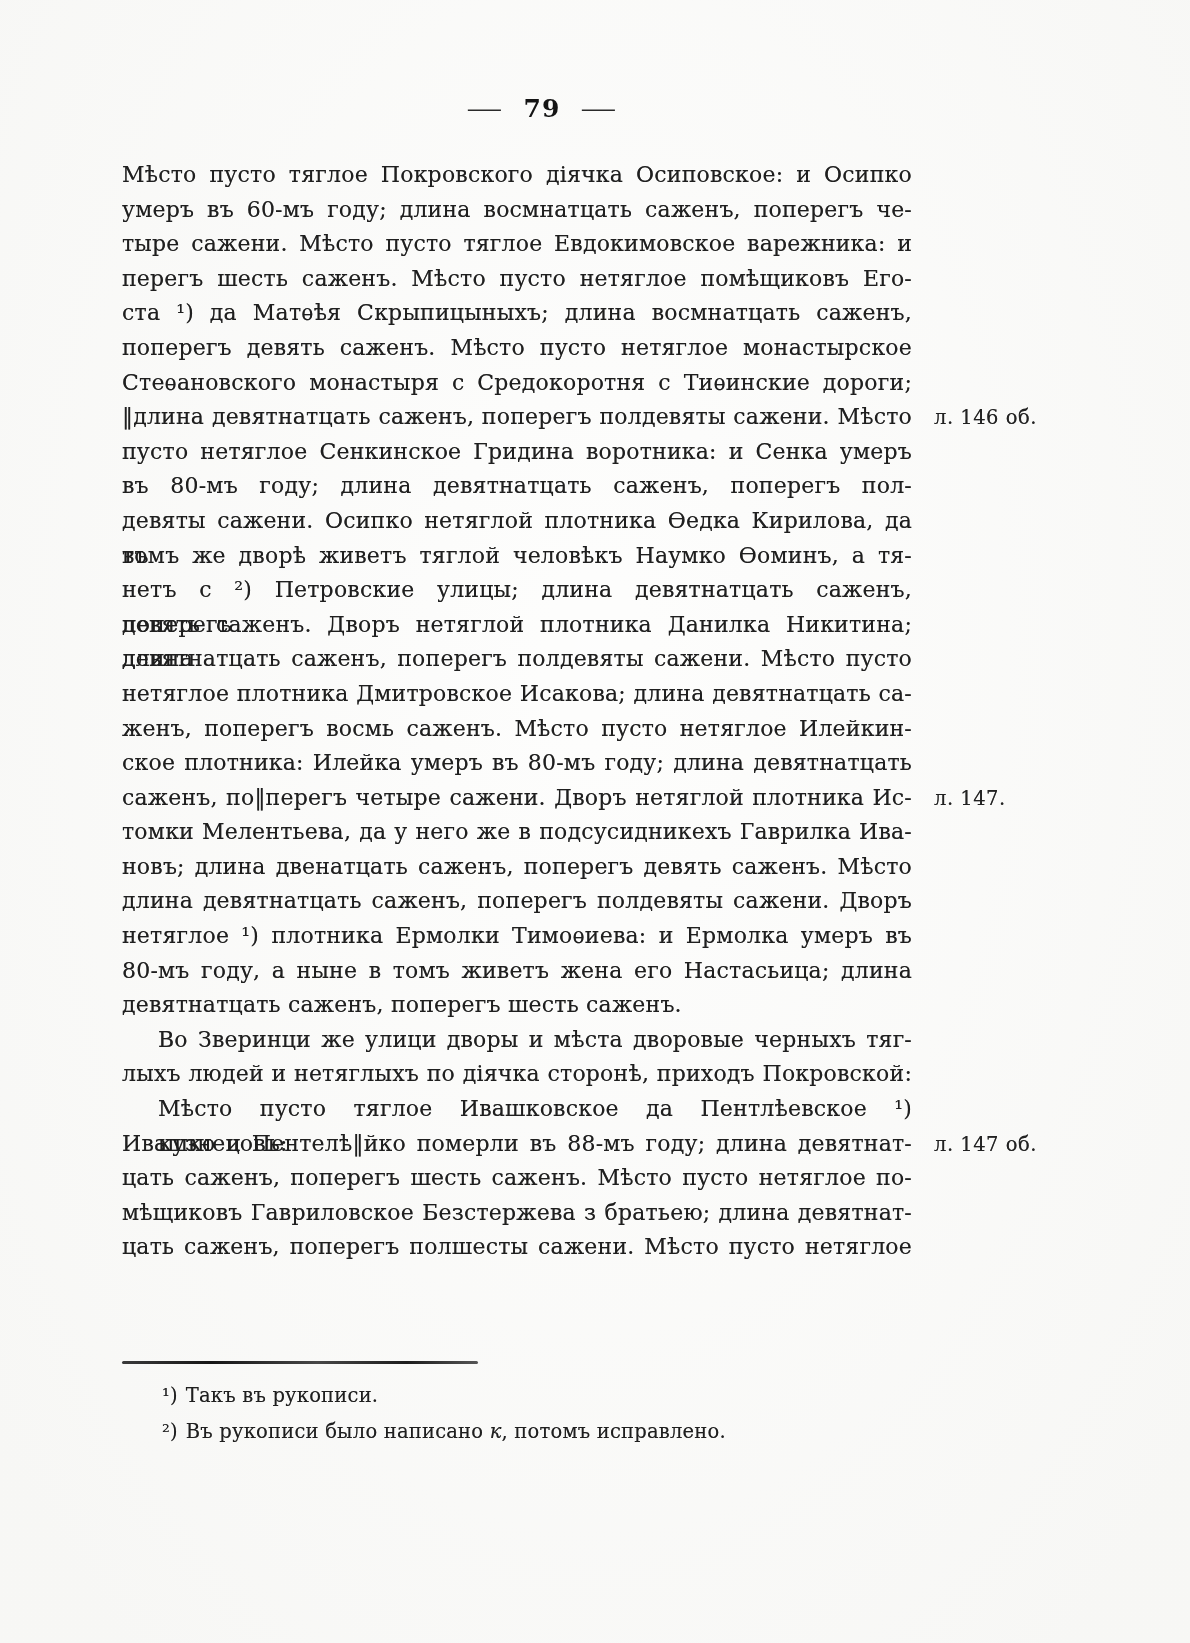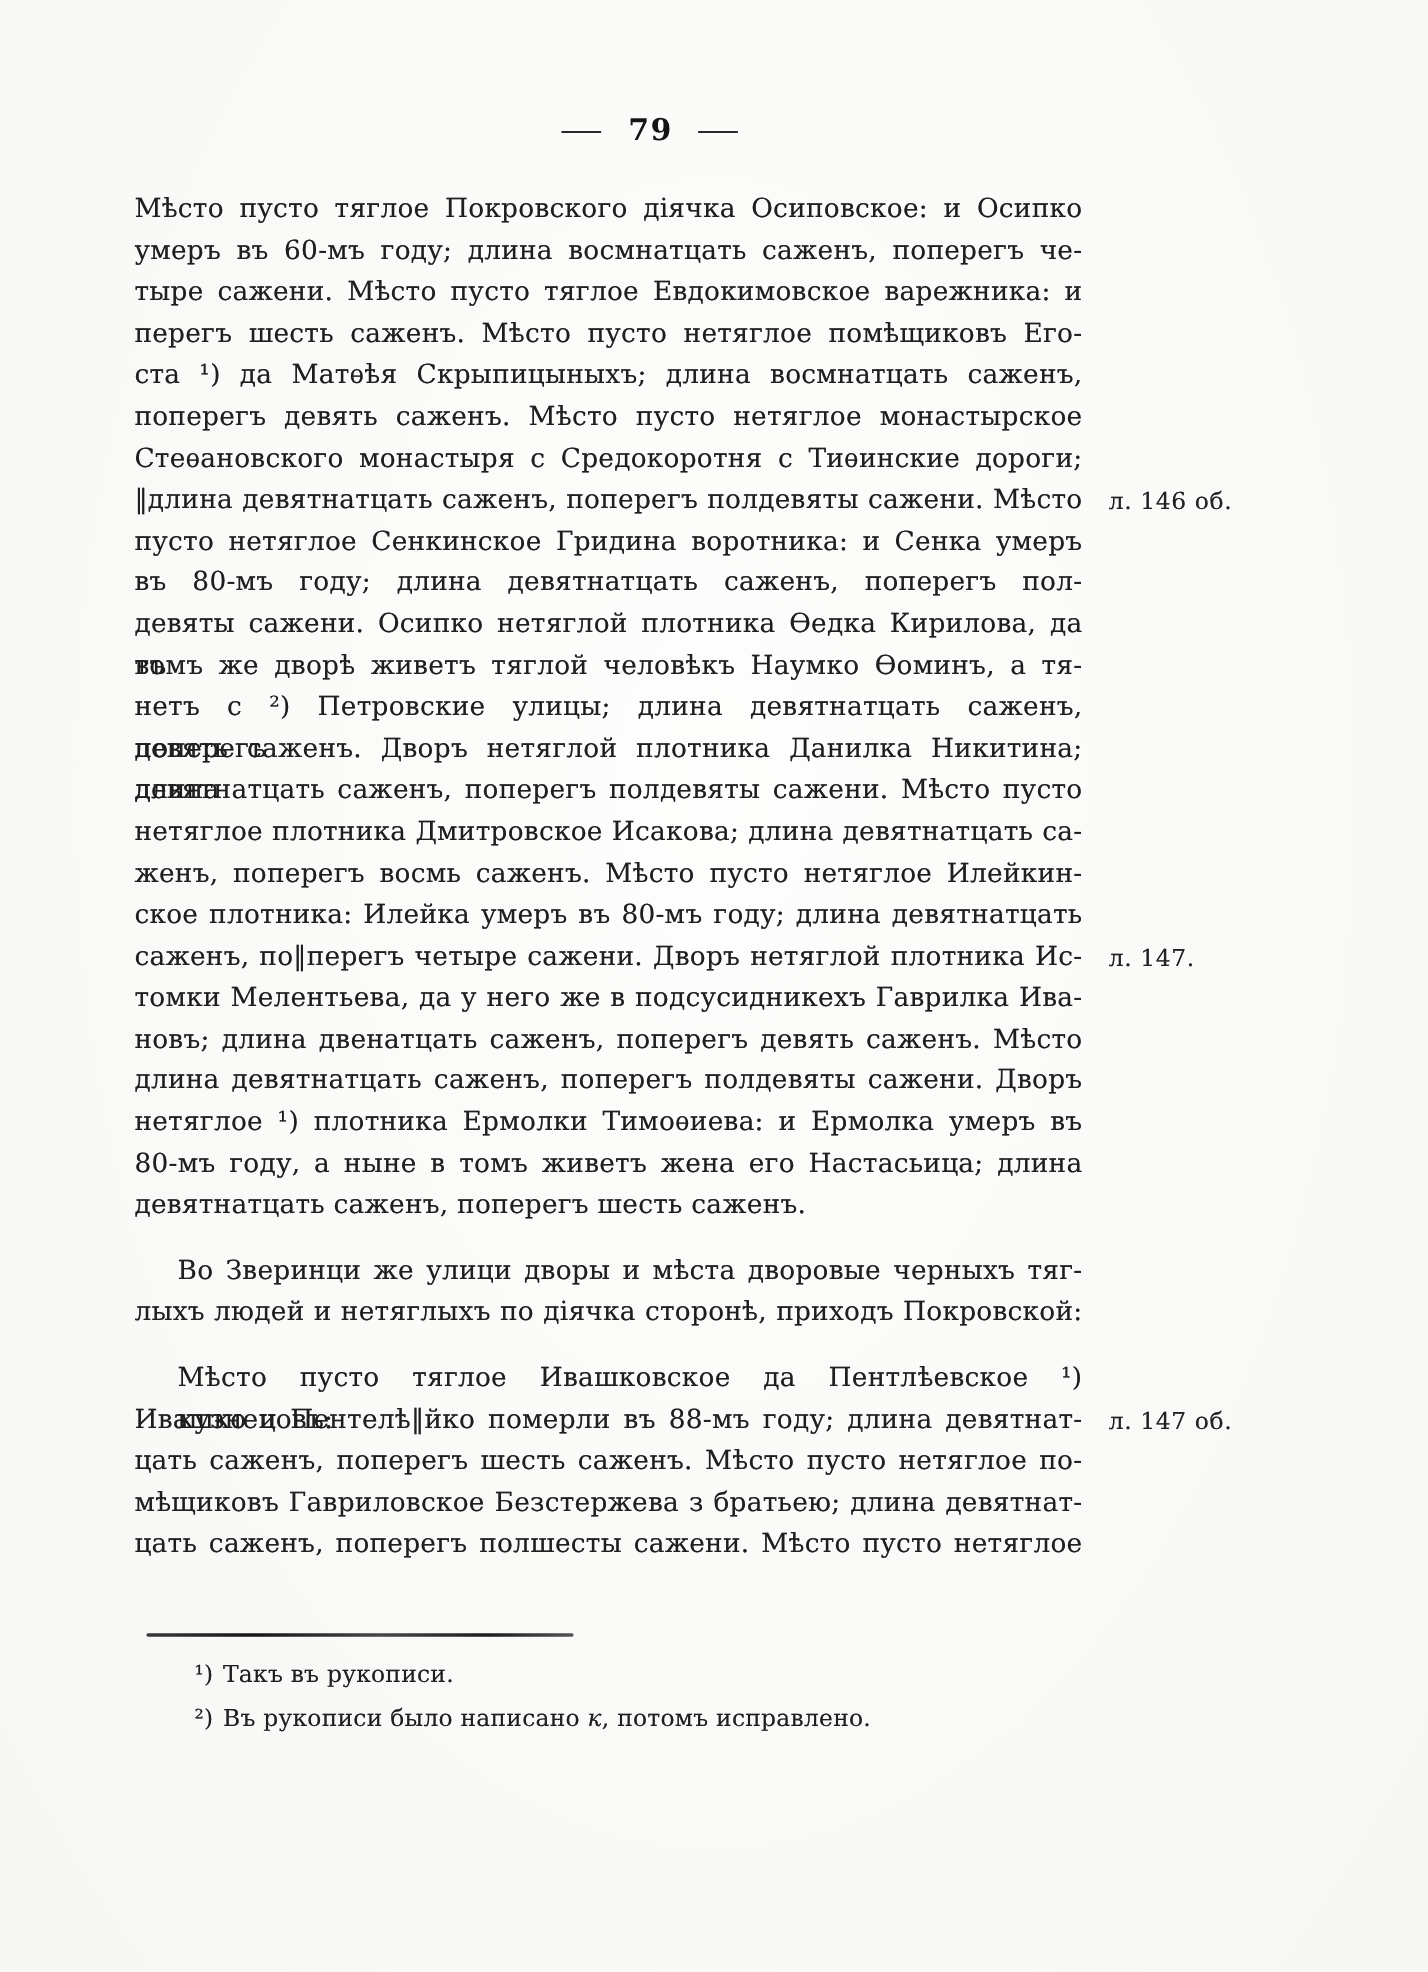--- a/index.html
+++ b/index.html
@@ -40,40 +40,39 @@
     color: #2a2a2a;
   }
   .page-header .page-number {
     font-weight: bold;
     color: #141414;
   }
   
   .text-block {
     position: absolute;
     top: 158px;
-    left: 112px;
+    left: 122px;
     width: 790px;
     font-size: 22px;
     letter-spacing: 0.2px;
     text-shadow: 0 0 0.5px rgba(20,20,20,0.55);
   }
   .line {
     position: relative;
     height: 34.6px;
     line-height: 34.6px;
     white-space: normal;
     text-align: left;
   }
   .line.j {
     text-align: justify;
     text-align-last: justify;
   }
   .line.indent {
     padding-left: 36px;
-    margin-top: 20px;
   }
   .margin-note {
     position: absolute;
     left: 100%;
     margin-left: 22px;
     top: 1px;
     white-space: nowrap;
     font-size: 19.5px;
     letter-spacing: 0.5px;
     color: #222;

